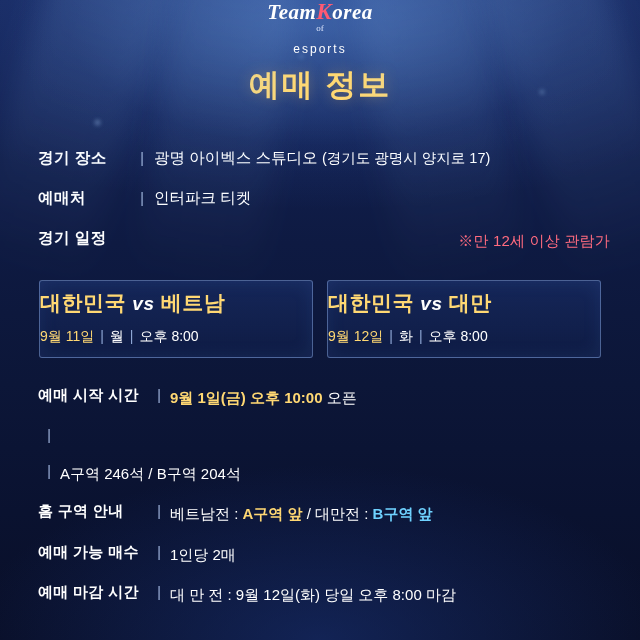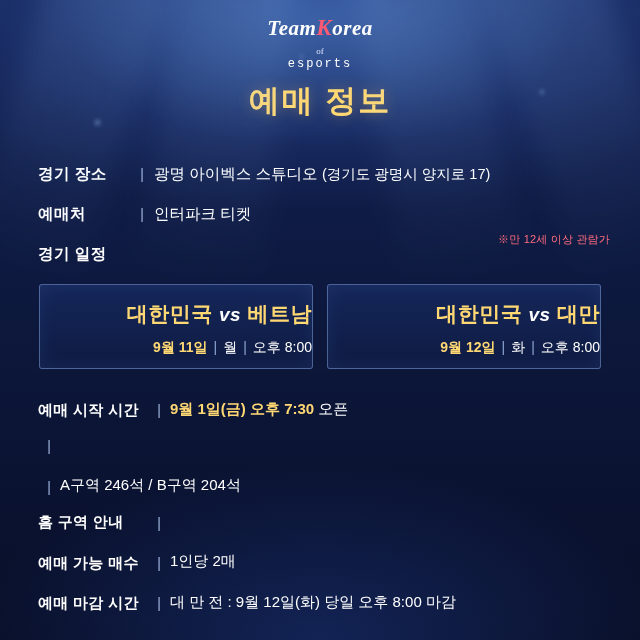--- a/index.html
+++ b/index.html
@@ -44,21 +44,20 @@
     border-radius: 50%;
     background: rgba(170,210,255,0.5);
     filter: blur(2px);
     pointer-events: none;
   }
 
   
   .logo-wrap {
     position: relative;
     text-align: center;
-    padding-top: 16px;
     height: 48px;
   }
   .logo-main {
     font-family: "Liberation Serif", serif;
     font-style: italic;
     font-weight: bold;
     font-size: 21px;
     color: #ffffff;
     letter-spacing: 0.5px;
     line-height: 1;
@@ -67,29 +66,29 @@
   }
   .logo-main .k-star {
     color: #ff5a73;
     font-size: 23px;
   }
   .logo-of {
     font-family: "Liberation Serif", serif;
     font-size: 9px;
     color: #dfe8ff;
     line-height: 1;
-    margin-top: 8px;
+    margin-top: 1px;
   }
   .logo-esports {
-    font-family: Liberation Mono, monospace;
+    font-family: Liberation Sans, sans-serif;
     font-size: 12px;
     letter-spacing: 2px;
     color: #ffffff;
     line-height: 1;
-    margin-top: 2px;
+    margin-top: 10px;
   }
 
   
   .title {
     text-align: center;
     margin-top: 16px;
     font-size: 31px;
     font-weight: bold;
     color: #ffd873;
     letter-spacing: 2px;
@@ -124,67 +123,68 @@
     color: #ffffff;
   }
   .row .value .sub {
     font-size: 14.5px;
   }
 
   .notice {
     position: absolute;
     right: 30px;
     top: 232px;
-    font-size: 11px;
+    font-size: 15px;
     color: #ff6b7f;
     letter-spacing: 0.2px;
   }
 
   
   .matches {
     display: flex;
     justify-content: center;
     gap: 14px;
     margin-top: 12px;
   }
   .match {
     width: 272px;
     border: 1px solid rgba(150,185,245,0.45);
     border-radius: 3px;
     background: linear-gradient(180deg, rgba(30,55,120,0.45), rgba(18,34,80,0.45));
-    padding: 15px 0 11px;
-    text-align: right;
+    padding: 8px 0 11px;
+    text-align: left;
     box-shadow: inset 0 0 18px rgba(90,140,230,0.12);
+    margin-top: 12px;
   }
   .match .teams {
     font-size: 21px;
     font-weight: bold;
     color: #ffd873;
     letter-spacing: 0.5px;
   }
   .match .teams .vs {
     color: #ffffff;
     font-style: italic;
     font-size: 19px;
   }
   .match .when {
     margin-top: 11px;
     font-size: 14px;
     color: #ffffff;
   }
-  .match .when .date { color: #ffd873; font-weight: bold; }
+  .match .when .date { color: #ffd873; font-weight: normal; }
   .match .when .bar { color: #8ea6d4; margin: 0 6px; }
 
   
   .details {
     margin: 28px 0 0 38px;
   }
   .drow {
     display: flex;
-    align-items: flex-end;
+    align-items: flex-start;
     margin-bottom: 17px;
   }
   .drow .label {
     width: 110px;
     flex: 0 0 110px;
     font-size: 15px;
     font-weight: bold;
     color: #ffffff;
     letter-spacing: 0.3px;
   }
@@ -272,36 +272,39 @@
       </div>
     </div>
   </div>
 
   <div class="details">
 
     <div class="drow">
       <div class="label">예매 시작 시간</div>
       <div class="sep">|</div>
       <div class="value">
-        <span class="gold">9월 1일(금) 오후 7:30</span><span> 오픈</span>
+        <span class="gold">9월 1일(금) 오후 10:00</span><span> 오픈</span>
       </div>
     </div>
 
     <div class="drow">
       <div class="sep">|</div>
     </div>
 
     <div class="drow">
       <div class="sep">|</div>
       <div class="value">A구역 246석  /  B구역 204석</div>
     </div>
 
     <div class="drow">
       <div class="label">홈 구역 안내</div>
       <div class="sep">|</div>
+      <div class="value">
+        <span>베트남전 : </span><span class="gold">A구역 앞</span><span>  /  </span><span>대만전 : </span><span class="cyan">B구역 앞</span>
+      </div>
     </div>
 
     <div class="drow">
       <div class="label">예매 가능 매수</div>
       <div class="sep">|</div>
       <div class="value">1인당 2매</div>
     </div>
 
     <div class="drow">
       <div class="label">예매 마감 시간</div>

